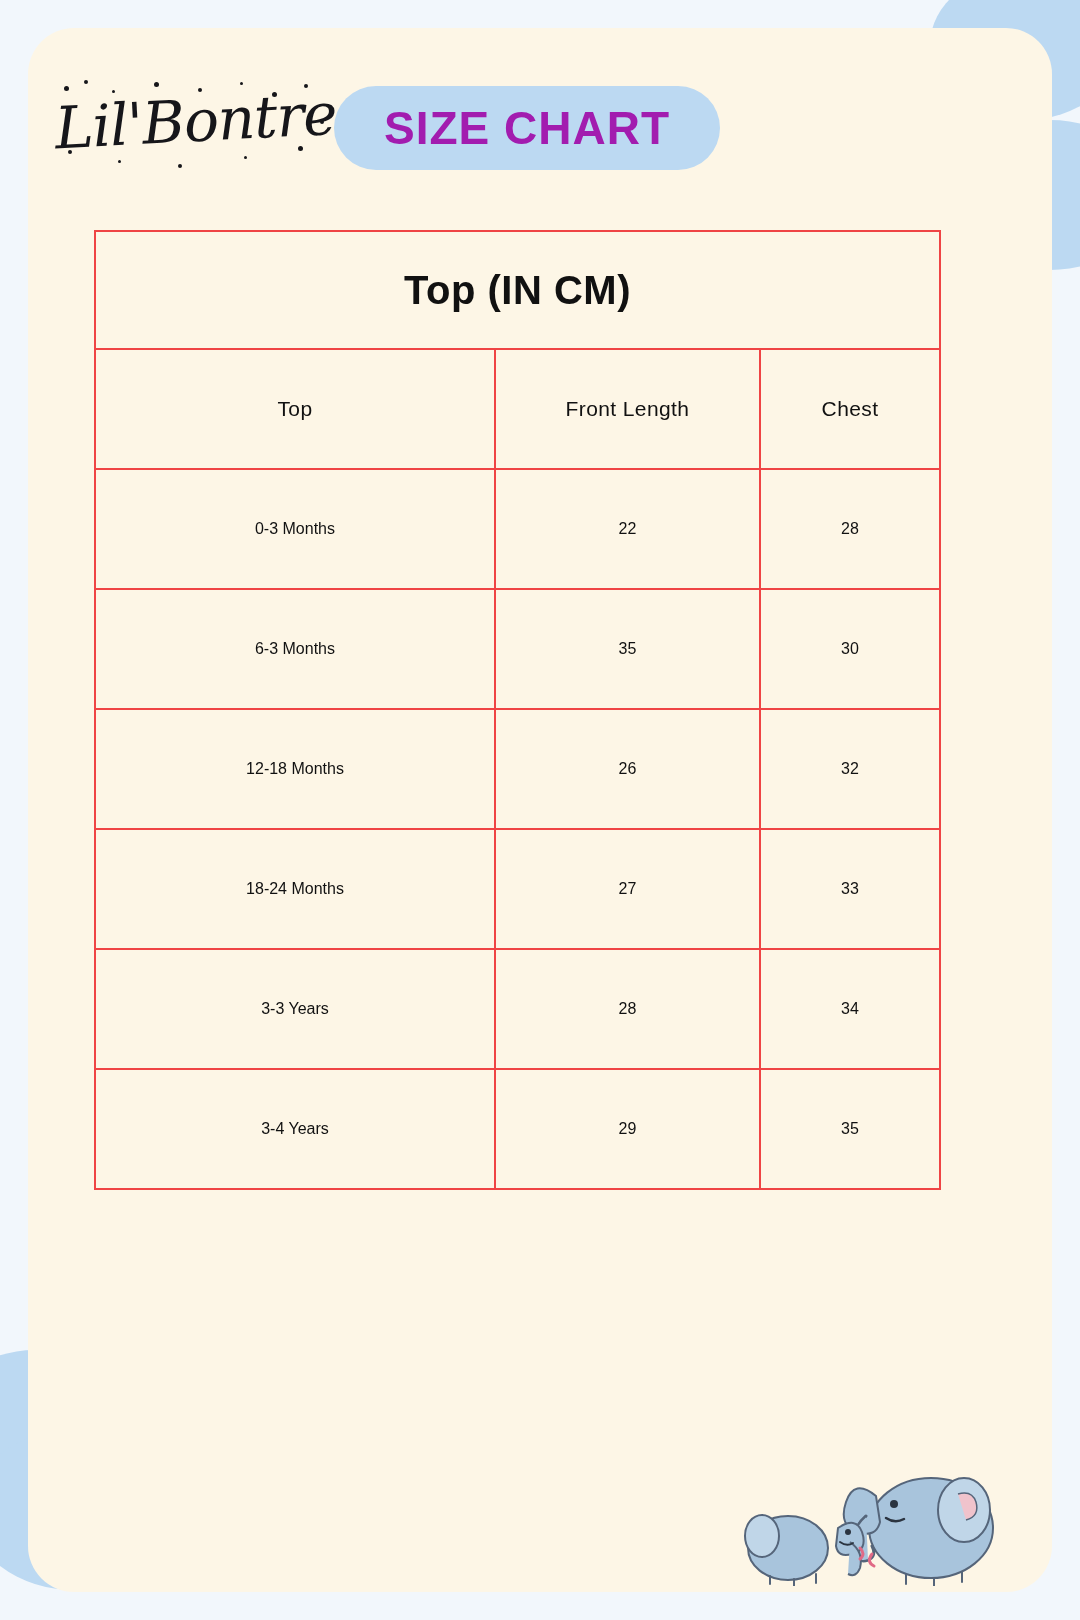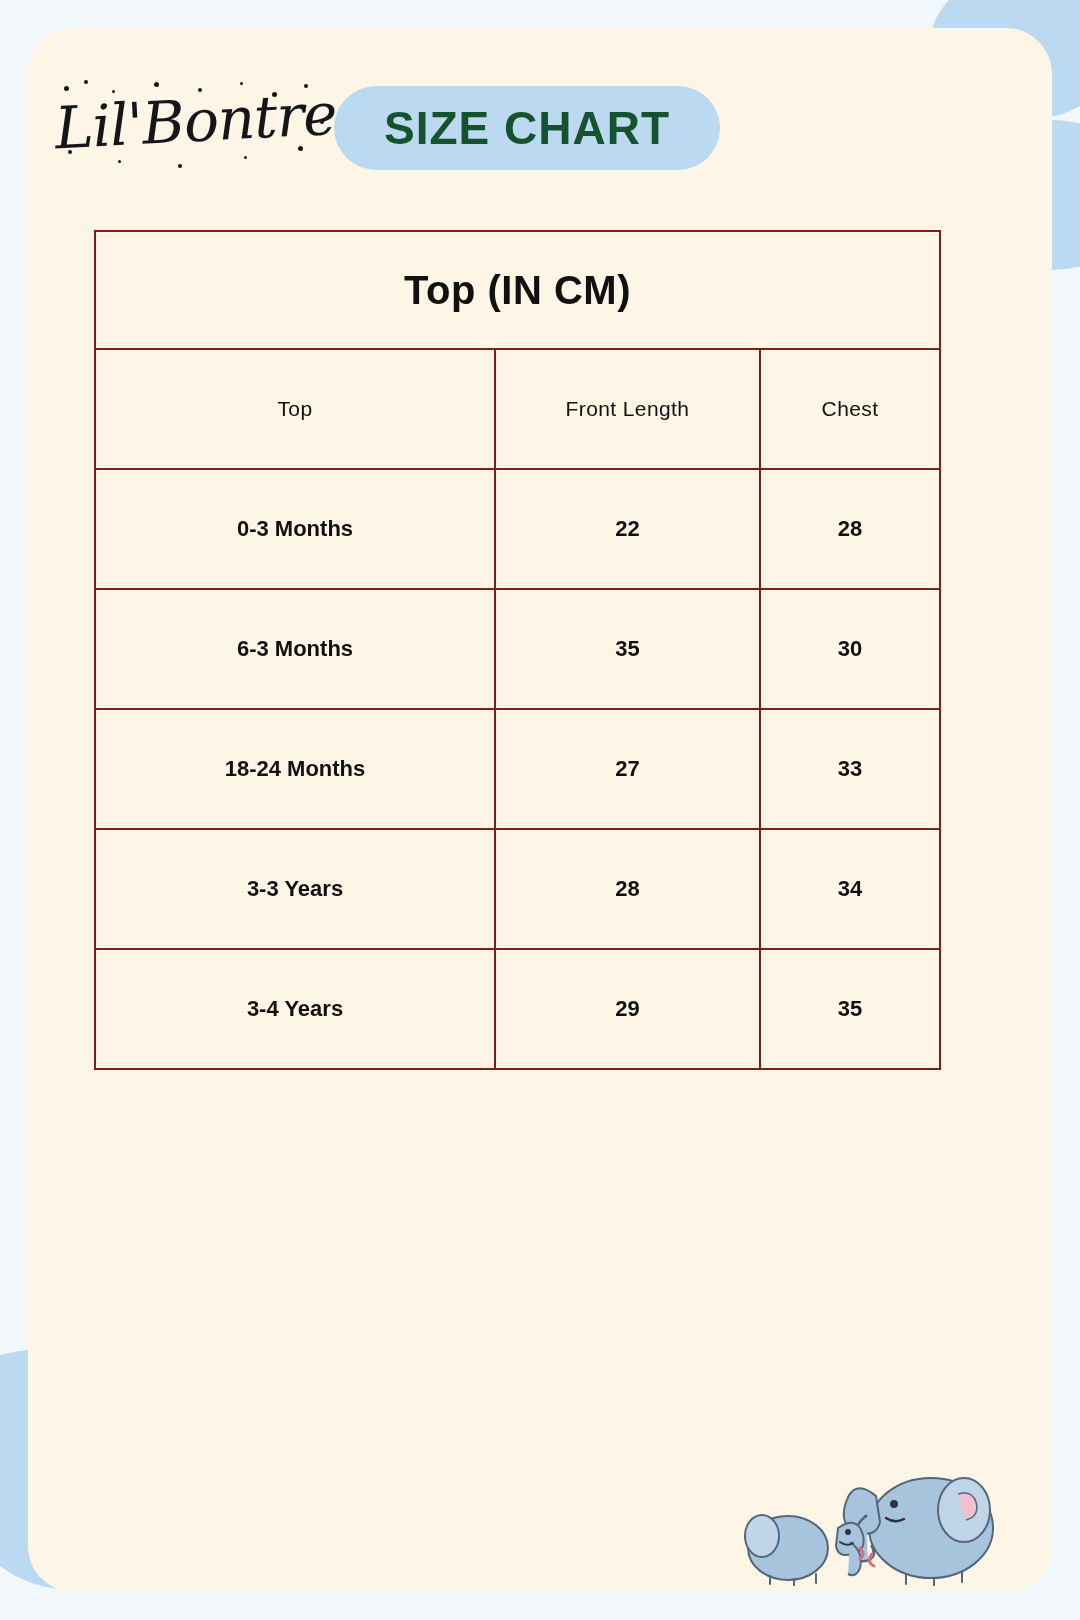--- a/index.html
+++ b/index.html
@@ -83,61 +83,61 @@
     top: 58px;
     width: 386px;
     height: 84px;
     background: #bcd9f2;
     border-radius: 42px;
     display: flex;
     align-items: center;
     justify-content: center;
   }
   .title-pill .title-text {
-    color: #14532d;
+    color: #a21caf;
     font-size: 46px;
     font-weight: bold;
     letter-spacing: 1px;
     white-space: nowrap;
   }
 
   
   .table-wrap {
     position: absolute;
     left: 66px;
     top: 202px;
     width: 818px;
   }
   table.size-table {
     border-collapse: collapse;
     width: 100%;
     table-layout: fixed;
   }
   table.size-table td {
-    border: 2px solid #7f1d1d;
+    border: 2px solid #ef4444;
     text-align: center;
     vertical-align: middle;
     color: #111111;
   }
   .table-title-cell {
     height: 114px;
     font-size: 40px;
     font-weight: bold;
     letter-spacing: 0.5px;
   }
   .head-cell {
     height: 116px;
     font-size: 21px;
     font-weight: normal;
     letter-spacing: 0.4px;
   }
   .body-cell {
     height: 116px;
-    font-size: 22px;
-    font-weight: bold;
+    font-size: 16px;
+    font-weight: normal;
   }
   .col-size { width: 400px; }
   .col-front { width: 265px; }
   .col-chest { width: 180px; }
 
   
   .elephants {
     position: absolute;
     right: 36px;
     bottom: 6px;
@@ -208,20 +208,25 @@
           <td class="body-cell">0-3 Months</td>
           <td class="body-cell">22</td>
           <td class="body-cell">28</td>
         </tr>
         <tr>
           <td class="body-cell">6-3 Months</td>
           <td class="body-cell">35</td>
           <td class="body-cell">30</td>
         </tr>
         <tr>
+          <td class="body-cell">12-18 Months</td>
+          <td class="body-cell">26</td>
+          <td class="body-cell">32</td>
+        </tr>
+        <tr>
           <td class="body-cell">18-24 Months</td>
           <td class="body-cell">27</td>
           <td class="body-cell">33</td>
         </tr>
         <tr>
           <td class="body-cell">3-3 Years</td>
           <td class="body-cell">28</td>
           <td class="body-cell">34</td>
         </tr>
         <tr>

